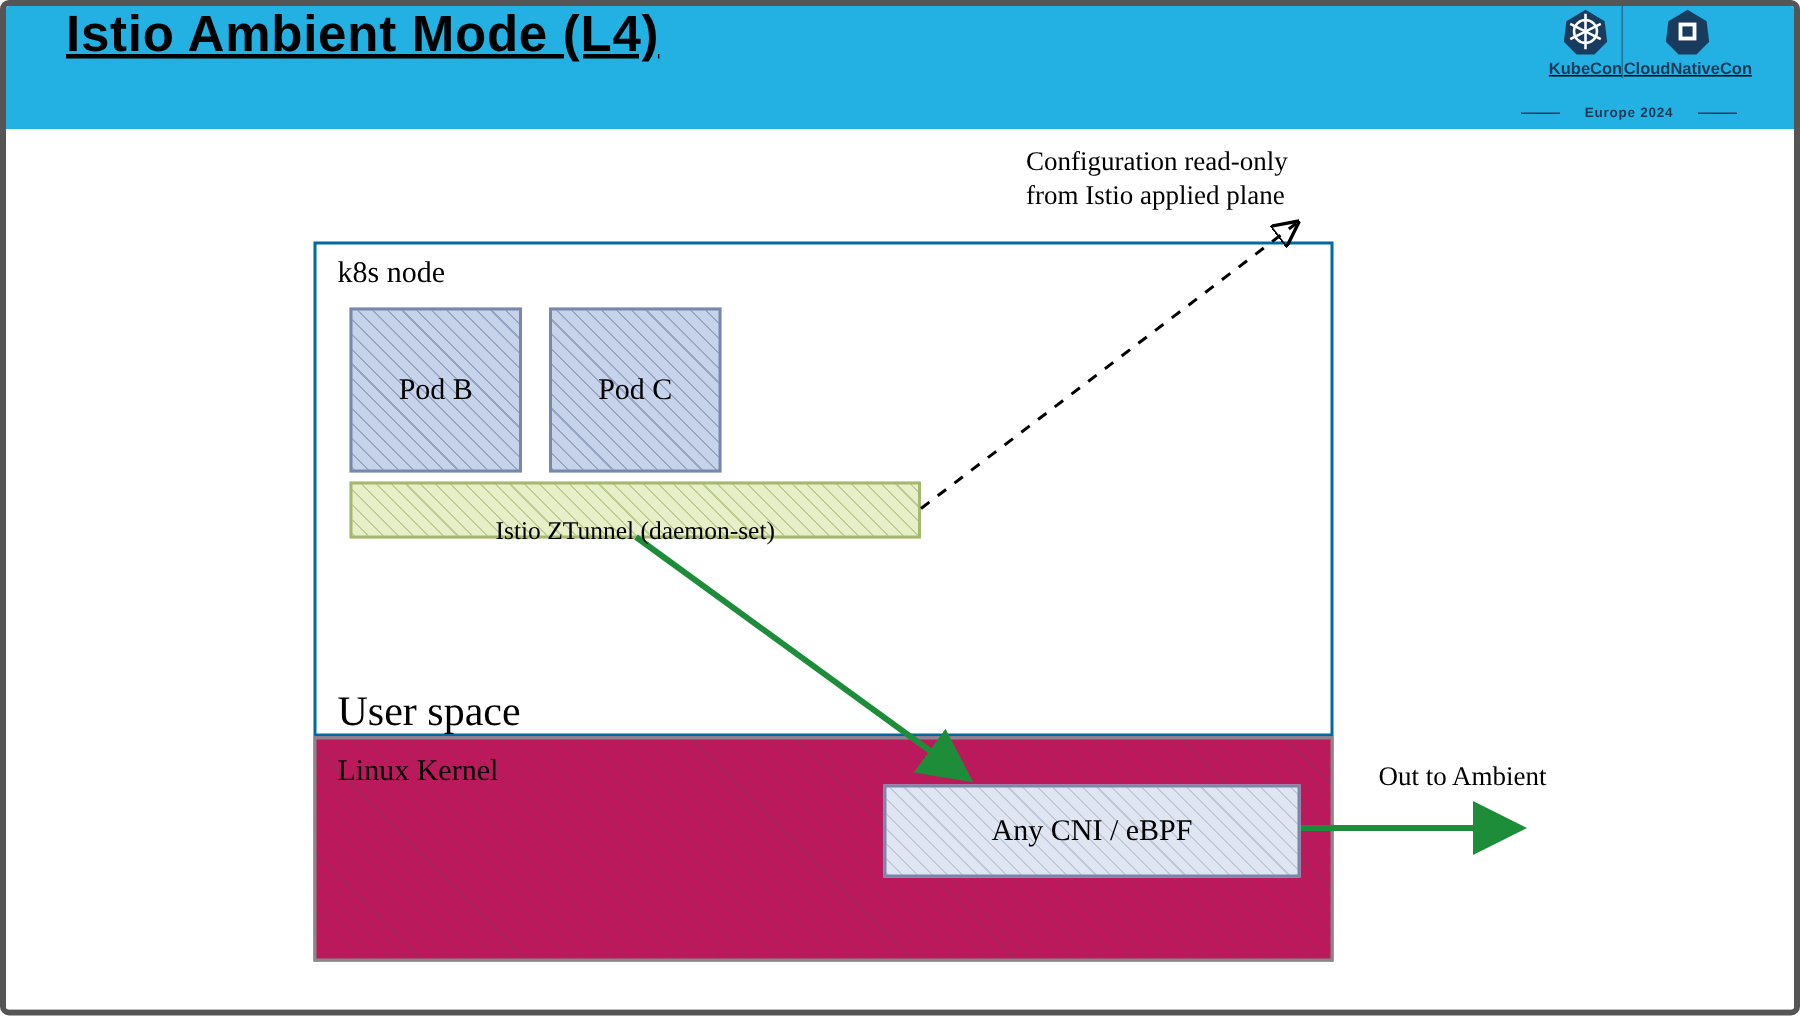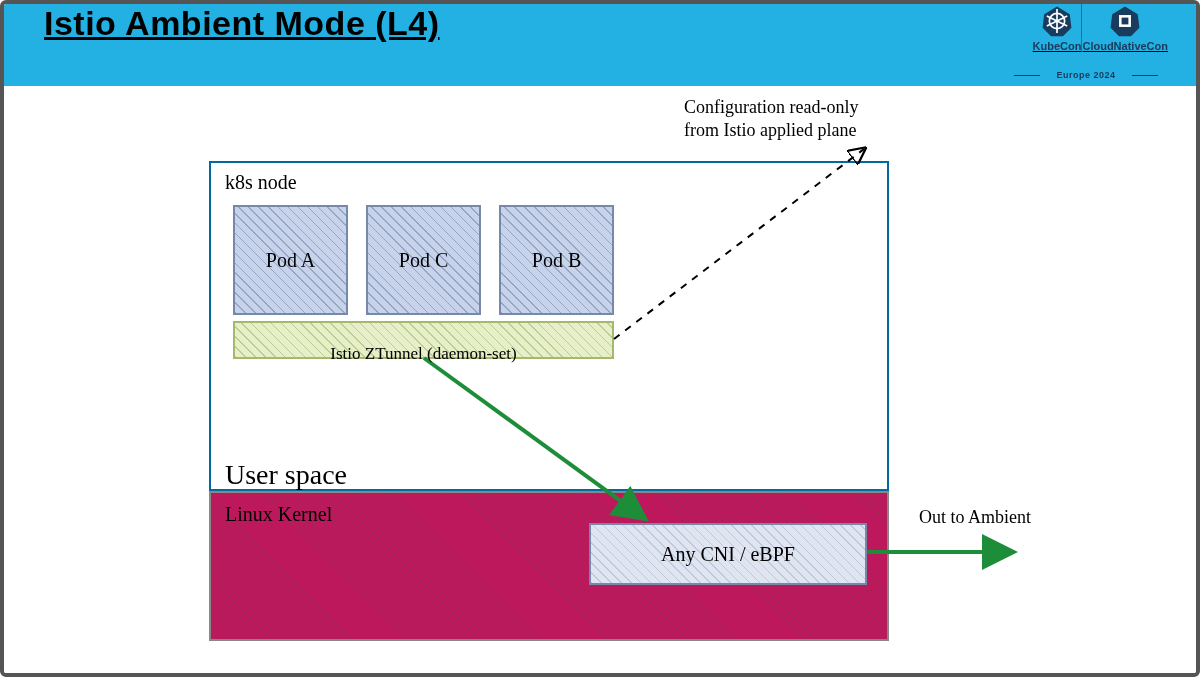--- a/index.html
+++ b/index.html
@@ -265,29 +265,25 @@
 from Istio applied plane</div>
   <div class="annot mtls hand">mTLS applied to connection</div>
   <div class="annot out hand">Out to Ambient</div>
 
   <div class="node-box">
     <div class="node-label hand">k8s node</div>
 
     <div class="pods-row">
       <div class="pod hand">
         <span class="hatch"></span>
-        <span style="position:relative;z-index:2">Pod A</span>
+        <span style="position:relative;z-index:2">Pod B</span>
       </div>
       <div class="pod hand">
         <span class="hatch"></span>
         <span style="position:relative;z-index:2">Pod C</span>
-      </div>
-      <div class="pod hand">
-        <span class="hatch"></span>
-        <span style="position:relative;z-index:2">Pod B</span>
       </div>
     </div>
 
     <div class="ztunnel hand">
       <span class="hatch green"></span>
       <span class="txt">Istio ZTunnel (daemon-set)</span>
     </div>
 
     <div class="userspace hand">User space</div>
   </div>

